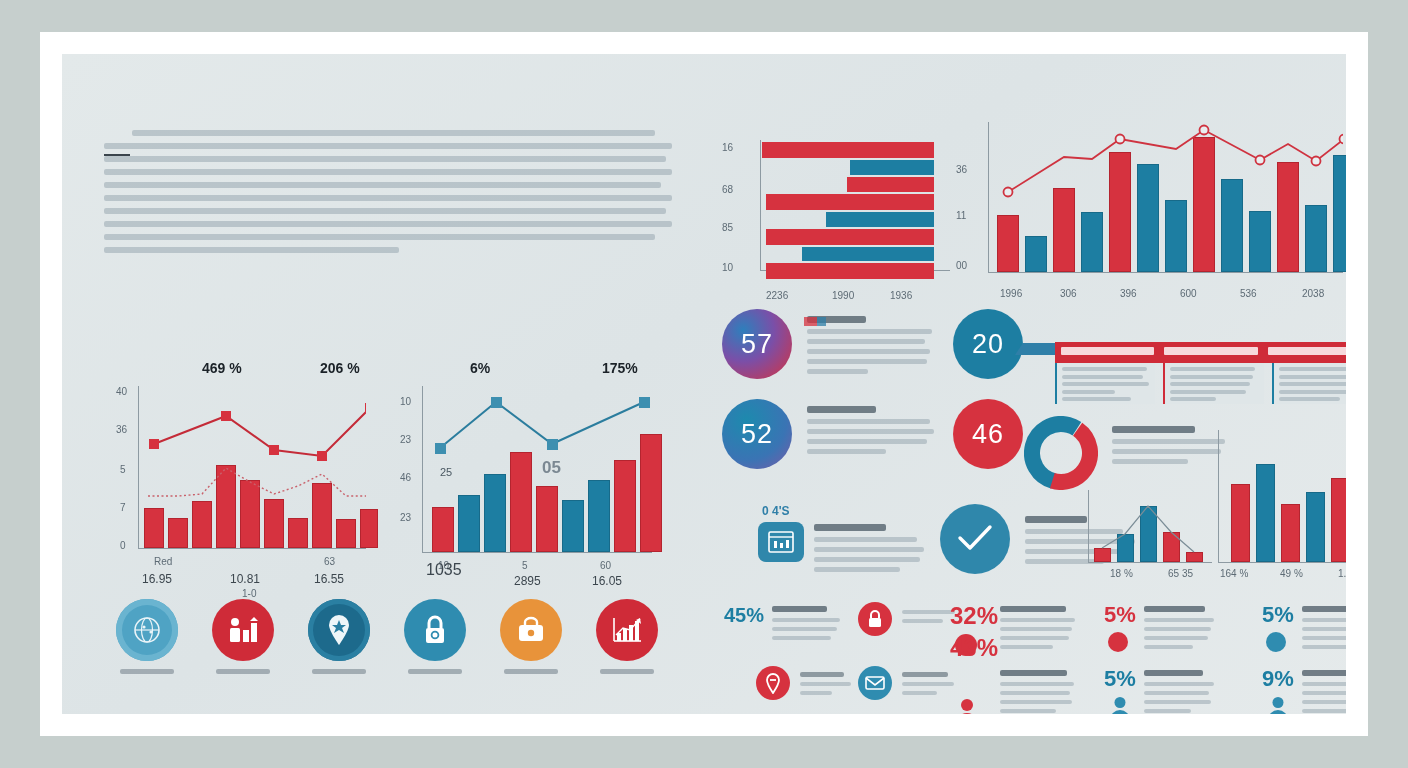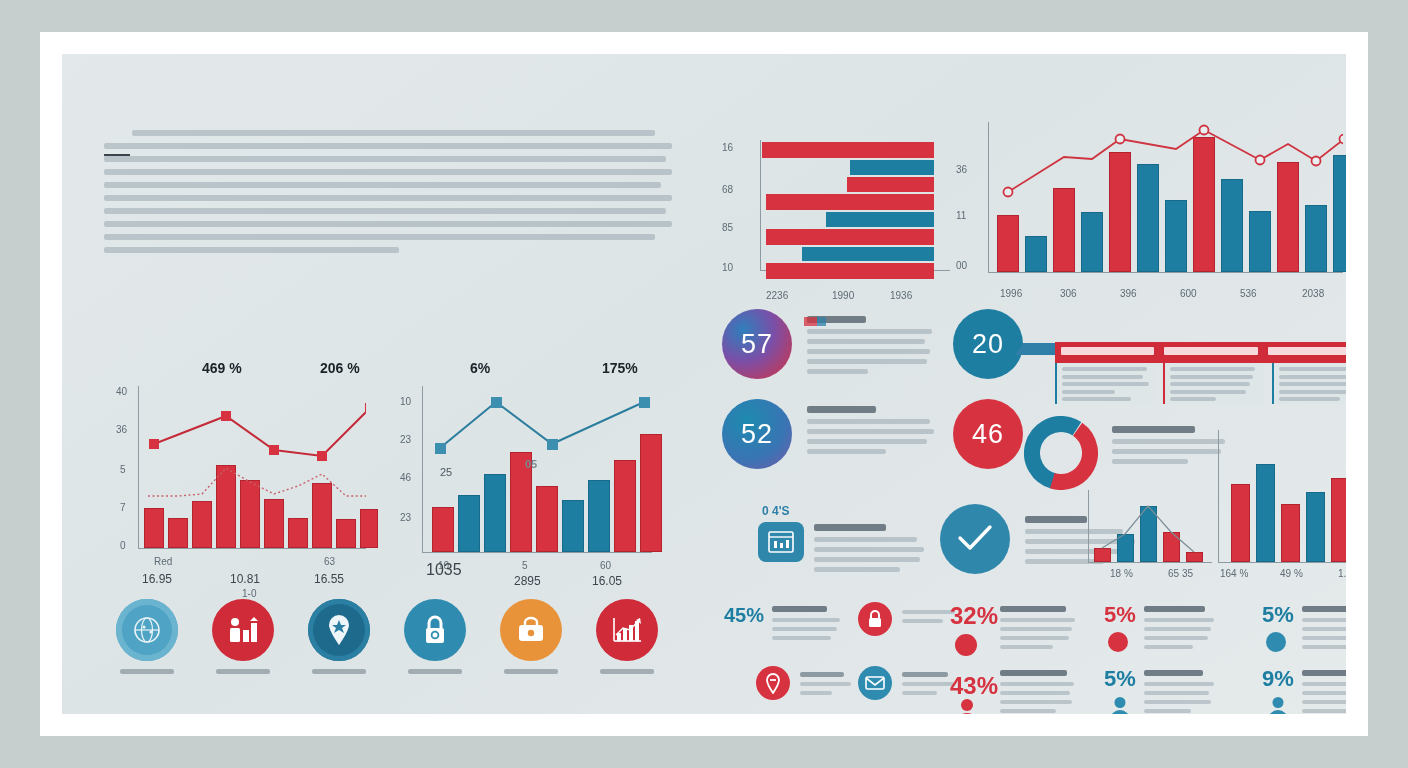--- a/index.html
+++ b/index.html
@@ -251,21 +251,21 @@
       <div class="bar red" style="left:192px;width:22px; height:92px;"></div>
       <div class="bar red" style="left:218px;width:22px; height:118px;"></div>
       <svg width="240" height="166" style="position:absolute;left:0;top:0;">
         <polyline points="18,62 74,16 130,58 222,16" fill="none" stroke="#2b7d9e" stroke-width="2"></polyline>
         <rect x="13" y="57" width="11" height="11" fill="#3d8fb0"></rect>
         <rect x="69" y="11" width="11" height="11" fill="#3d8fb0"></rect>
         <rect x="125" y="53" width="11" height="11" fill="#3d8fb0"></rect>
         <rect x="217" y="11" width="11" height="11" fill="#3d8fb0"></rect>
       </svg>
       <div style="position:absolute;left:18px;top:80px;font-size:11px;color:#4a5862;">25</div>
-      <div style="position:absolute;left:103px;top:72px;font-size:11px;color:#7b8892;font-weight:bold;">05</div>
+      <div style="position:absolute;left:120px;top:72px;font-size:17px;color:#7b8892;font-weight:bold;">05</div>
     </div>
     <div class="axis-lbl" style="left:58px;top:216px;">10</div>
     <div class="axis-lbl" style="left:142px;top:216px;">5</div>
     <div class="axis-lbl" style="left:220px;top:216px;">60</div>
     <div style="position:absolute;left:46px;top:217px;font-size:16px;color:#3c464e;">1035</div>
     <div style="position:absolute;left:134px;top:230px;font-size:12px;color:#3c464e;">2895</div>
     <div style="position:absolute;left:212px;top:230px;font-size:12px;color:#3c464e;">16.05</div>
   </div>
 
   <div class="stat-circle" style="left:660px;top:255px;width:70px;height:70px;background:radial-gradient(circle at 30% 30%,#2e7fbc 0%,#7a4fa8 45%,#d6323f 100%);">57</div>
@@ -536,21 +536,21 @@
       <rect x="1" y="1" width="18" height="12" rx="1.5" fill="none" stroke="#fff" stroke-width="1.6"></rect>
       <polyline points="1,2 10,9 19,2" fill="none" stroke="#fff" stroke-width="1.6"></polyline>
     </svg>
   </div>
   <div style="position:absolute;left:840px;top:618px;width:58px;">
     <div class="blur-line dark" style="width:80%;height:5px;"></div>
     <div class="blur-line" style="width:90%;height:4px;"></div>
     <div class="blur-line" style="width:60%;height:4px;"></div>
   </div>
 
-  <div class="pct red" style="left:888px;top:618px;font-size:24px;">43%</div>
+  <div class="pct red" style="left:888px;top:580px;font-size:24px;">43%</div>
   <svg width="26" height="26" style="position:absolute;left:892px;top:644px;">
     <circle cx="13" cy="7" r="6" fill="#d6323f"></circle>
     <path d="M2 26 A11 11 0 0 1 24 26 Z" fill="#d6323f"></path>
   </svg>
   <div style="position:absolute;left:938px;top:616px;width:80px;">
     <div class="blur-head" style="width:84%;height:6px;"></div>
     <div class="blur-line" style="width:92%;height:4px;"></div>
     <div class="blur-line" style="width:88%;height:4px;"></div>
     <div class="blur-line" style="width:90%;height:4px;"></div>
     <div class="blur-line" style="width:70%;height:4px;"></div>

